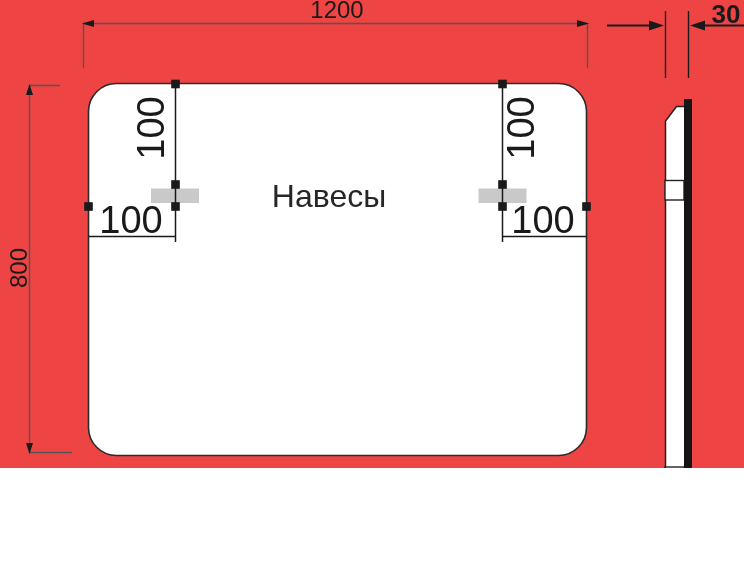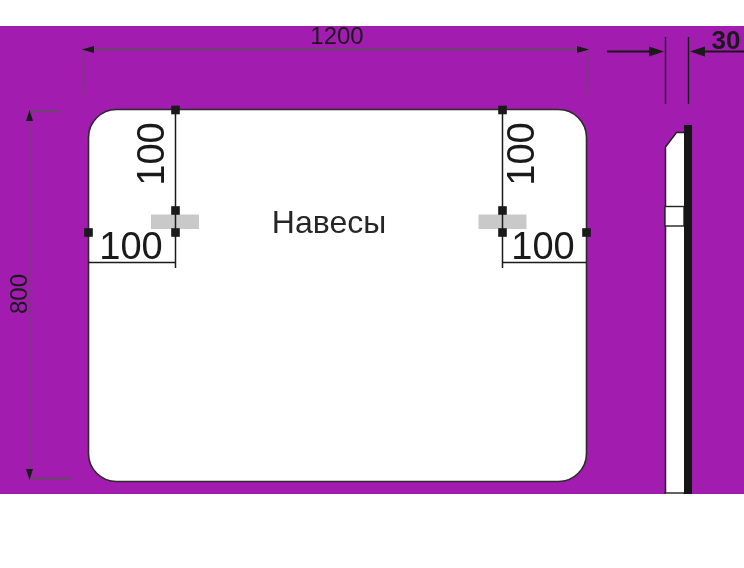--- a/index.html
+++ b/index.html
@@ -1,17 +1,17 @@
 <!DOCTYPE html>
 <html><head>
 <meta charset="utf-8">
 <style>
   html,body{margin:0;padding:0;background:#fff;}
-  .canvas{position:relative;width:744px;height:468px;background:#a21caf;overflow:hidden;
-          font-family:"Liberation Sans","DejaVu Sans",sans-serif;margin-top:26px;}
+  .canvas{position:relative;width:744px;height:468px;background:#ef4444;overflow:hidden;
+          font-family:"Liberation Sans","DejaVu Sans",sans-serif;}
   svg{display:block;}
   text{fill:#1a1a1a;}
   .dim-num{font-size:24px;}
   .dim-num-big{font-size:38px;}
   .dim-num-bold{font-size:26px;font-weight:bold;}
   .label-main{font-size:32px;fill:#262626;}
 </style>
 </head>
 <body>
 

